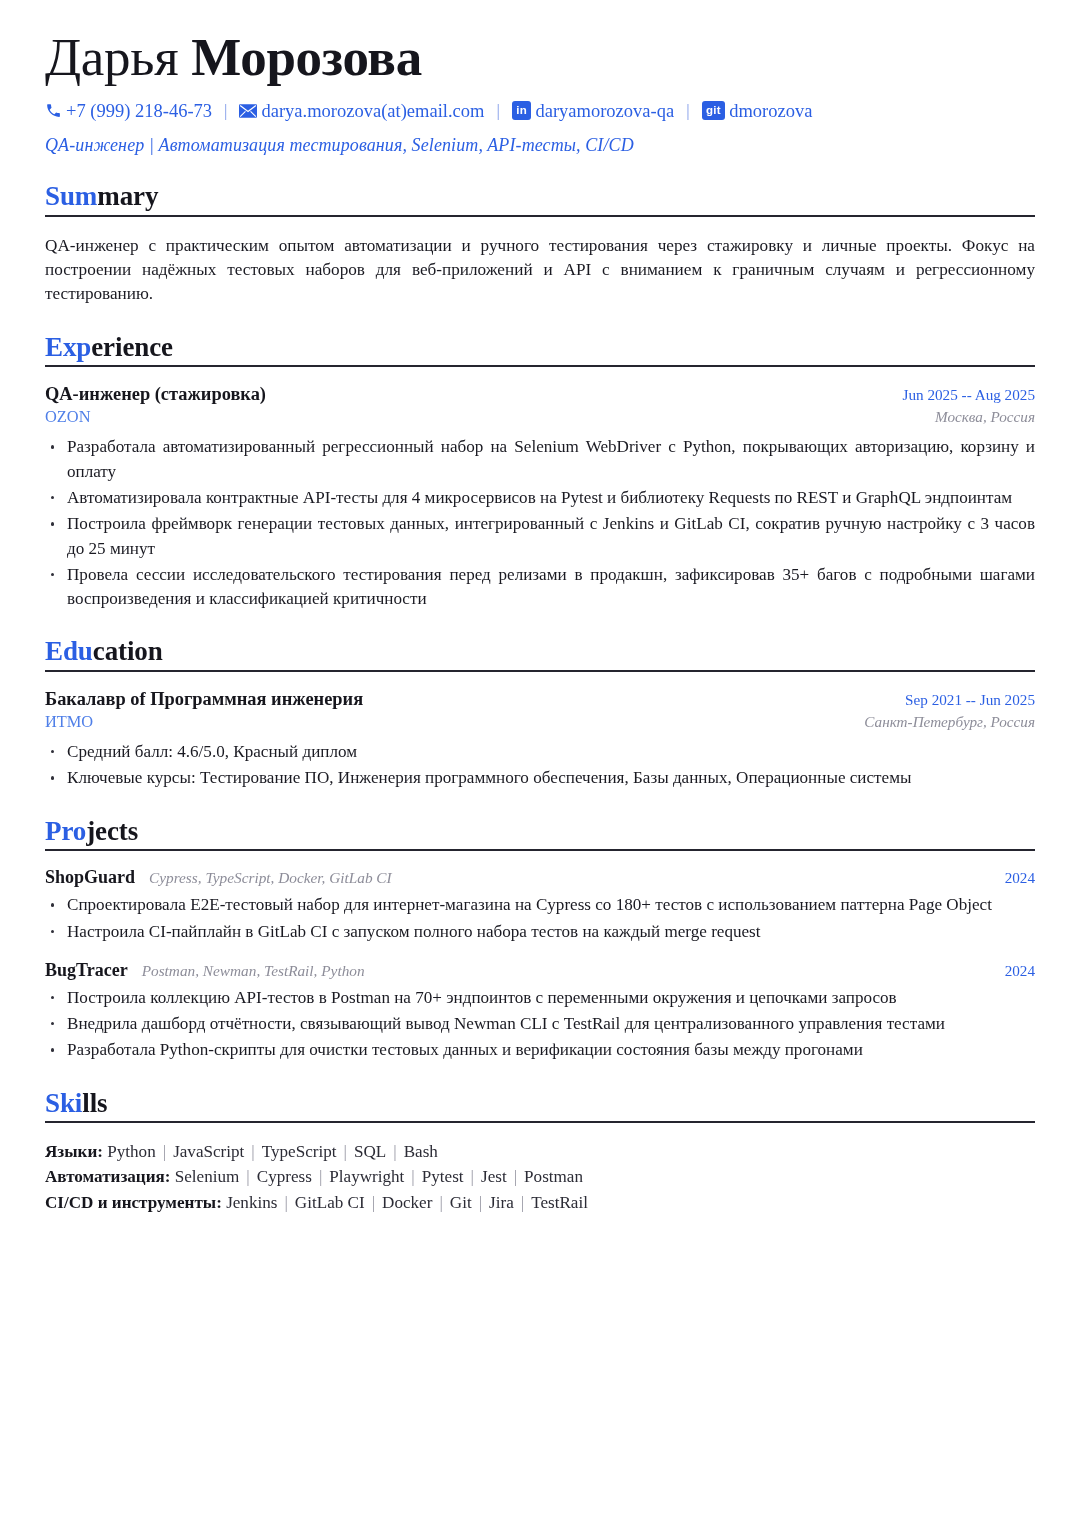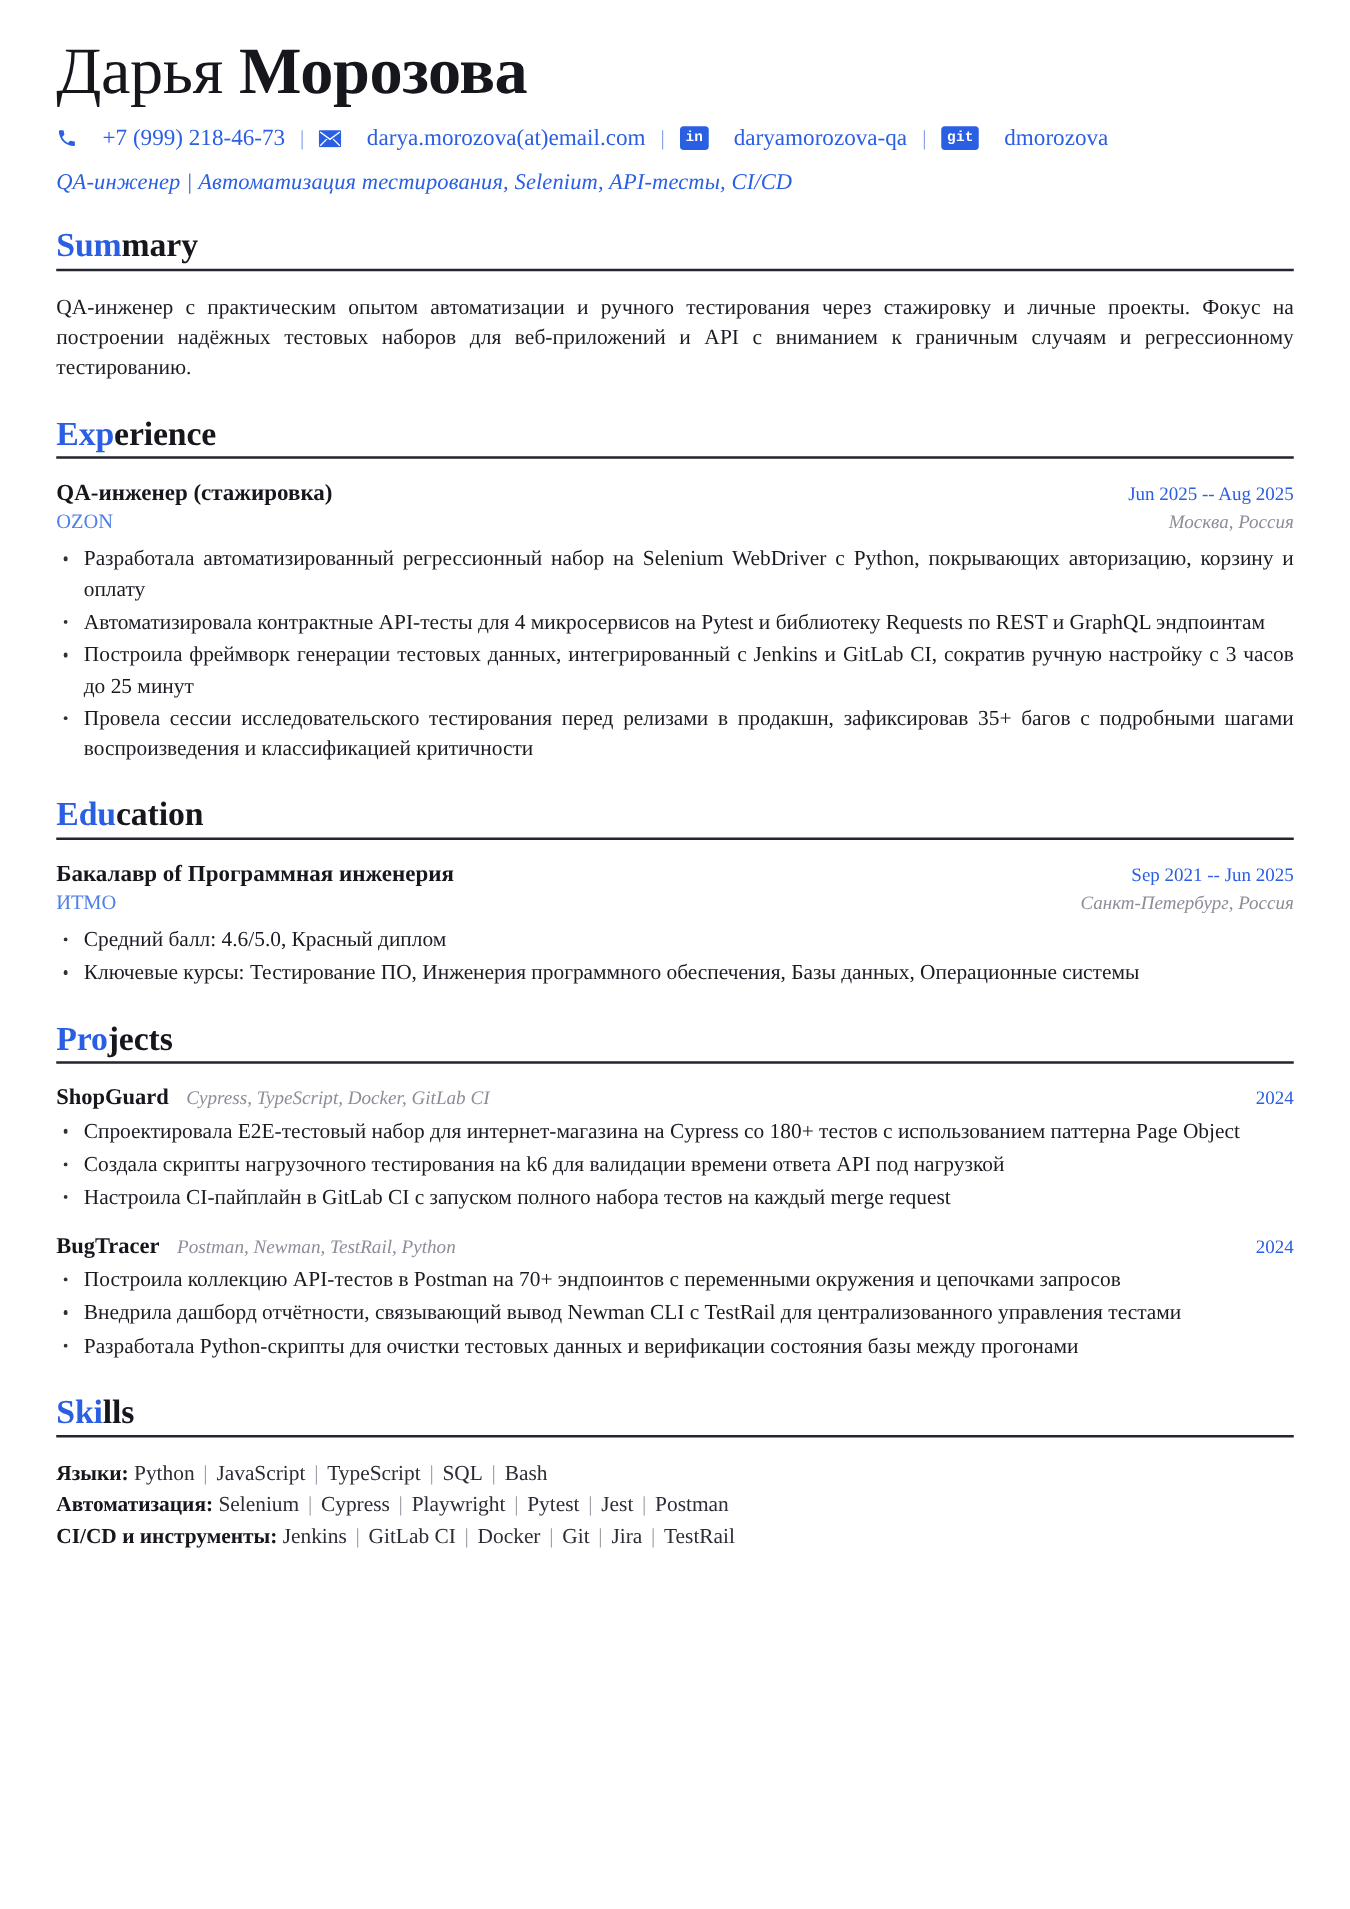--- a/index.html
+++ b/index.html
@@ -39,41 +39,41 @@
     color: #2b5fe3;
     display: flex;
     align-items: center;
     flex-wrap: wrap;
     gap: 0;
     line-height: 1.2;
   }
   .contact-item {
     display: inline-flex;
     align-items: center;
-    gap: 20px;
+    gap: 4px;
     white-space: nowrap;
   }
   .contact-sep {
     color: #7f9ae8;
     padding: 0 12px;
     font-size: 17px;
   }
   .ico {
     display: inline-block;
     line-height: 0;
   }
   .ico svg { display: block; }
   .badge {
     display: inline-flex;
     align-items: center;
     justify-content: center;
     background: #2b5fe3;
     color: #ffffff;
     border-radius: 3px;
-    font-family: Liberation Mono, monospace;
+    font-family: Liberation Sans, sans-serif;
     font-weight: 700;
     font-size: 11.5px;
     line-height: 1;
     padding: 3.5px 4.5px 4px 4.5px;
     letter-spacing: 0.2px;
   }
   .tagline {
     margin-top: 13px;
     font-size: 18px;
     font-style: italic;
@@ -317,21 +317,20 @@
     <div class="project">
       <div class="project-head">
         <span class="project-left">
           <span class="project-name">ShopGuard</span>
           <span class="project-stack">Cypress, TypeScript, Docker, GitLab CI</span>
         </span>
         <span class="project-year">2024</span>
       </div>
       <ul class="bullets">
         <li>Спроектировала E2E-тестовый набор для интернет-магазина на Cypress со 180+ тестов с использованием паттерна Page Object</li>
-        <li>Создала скрипты нагрузочного тестирования на k6 для валидации времени ответа API под нагрузкой</li>
         <li>Настроила CI-пайплайн в GitLab CI с запуском полного набора тестов на каждый merge request</li>
       </ul>
     </div>
 
     <div class="project">
       <div class="project-head">
         <span class="project-left">
           <span class="project-name">BugTracer</span>
           <span class="project-stack">Postman, Newman, TestRail, Python</span>
         </span>

